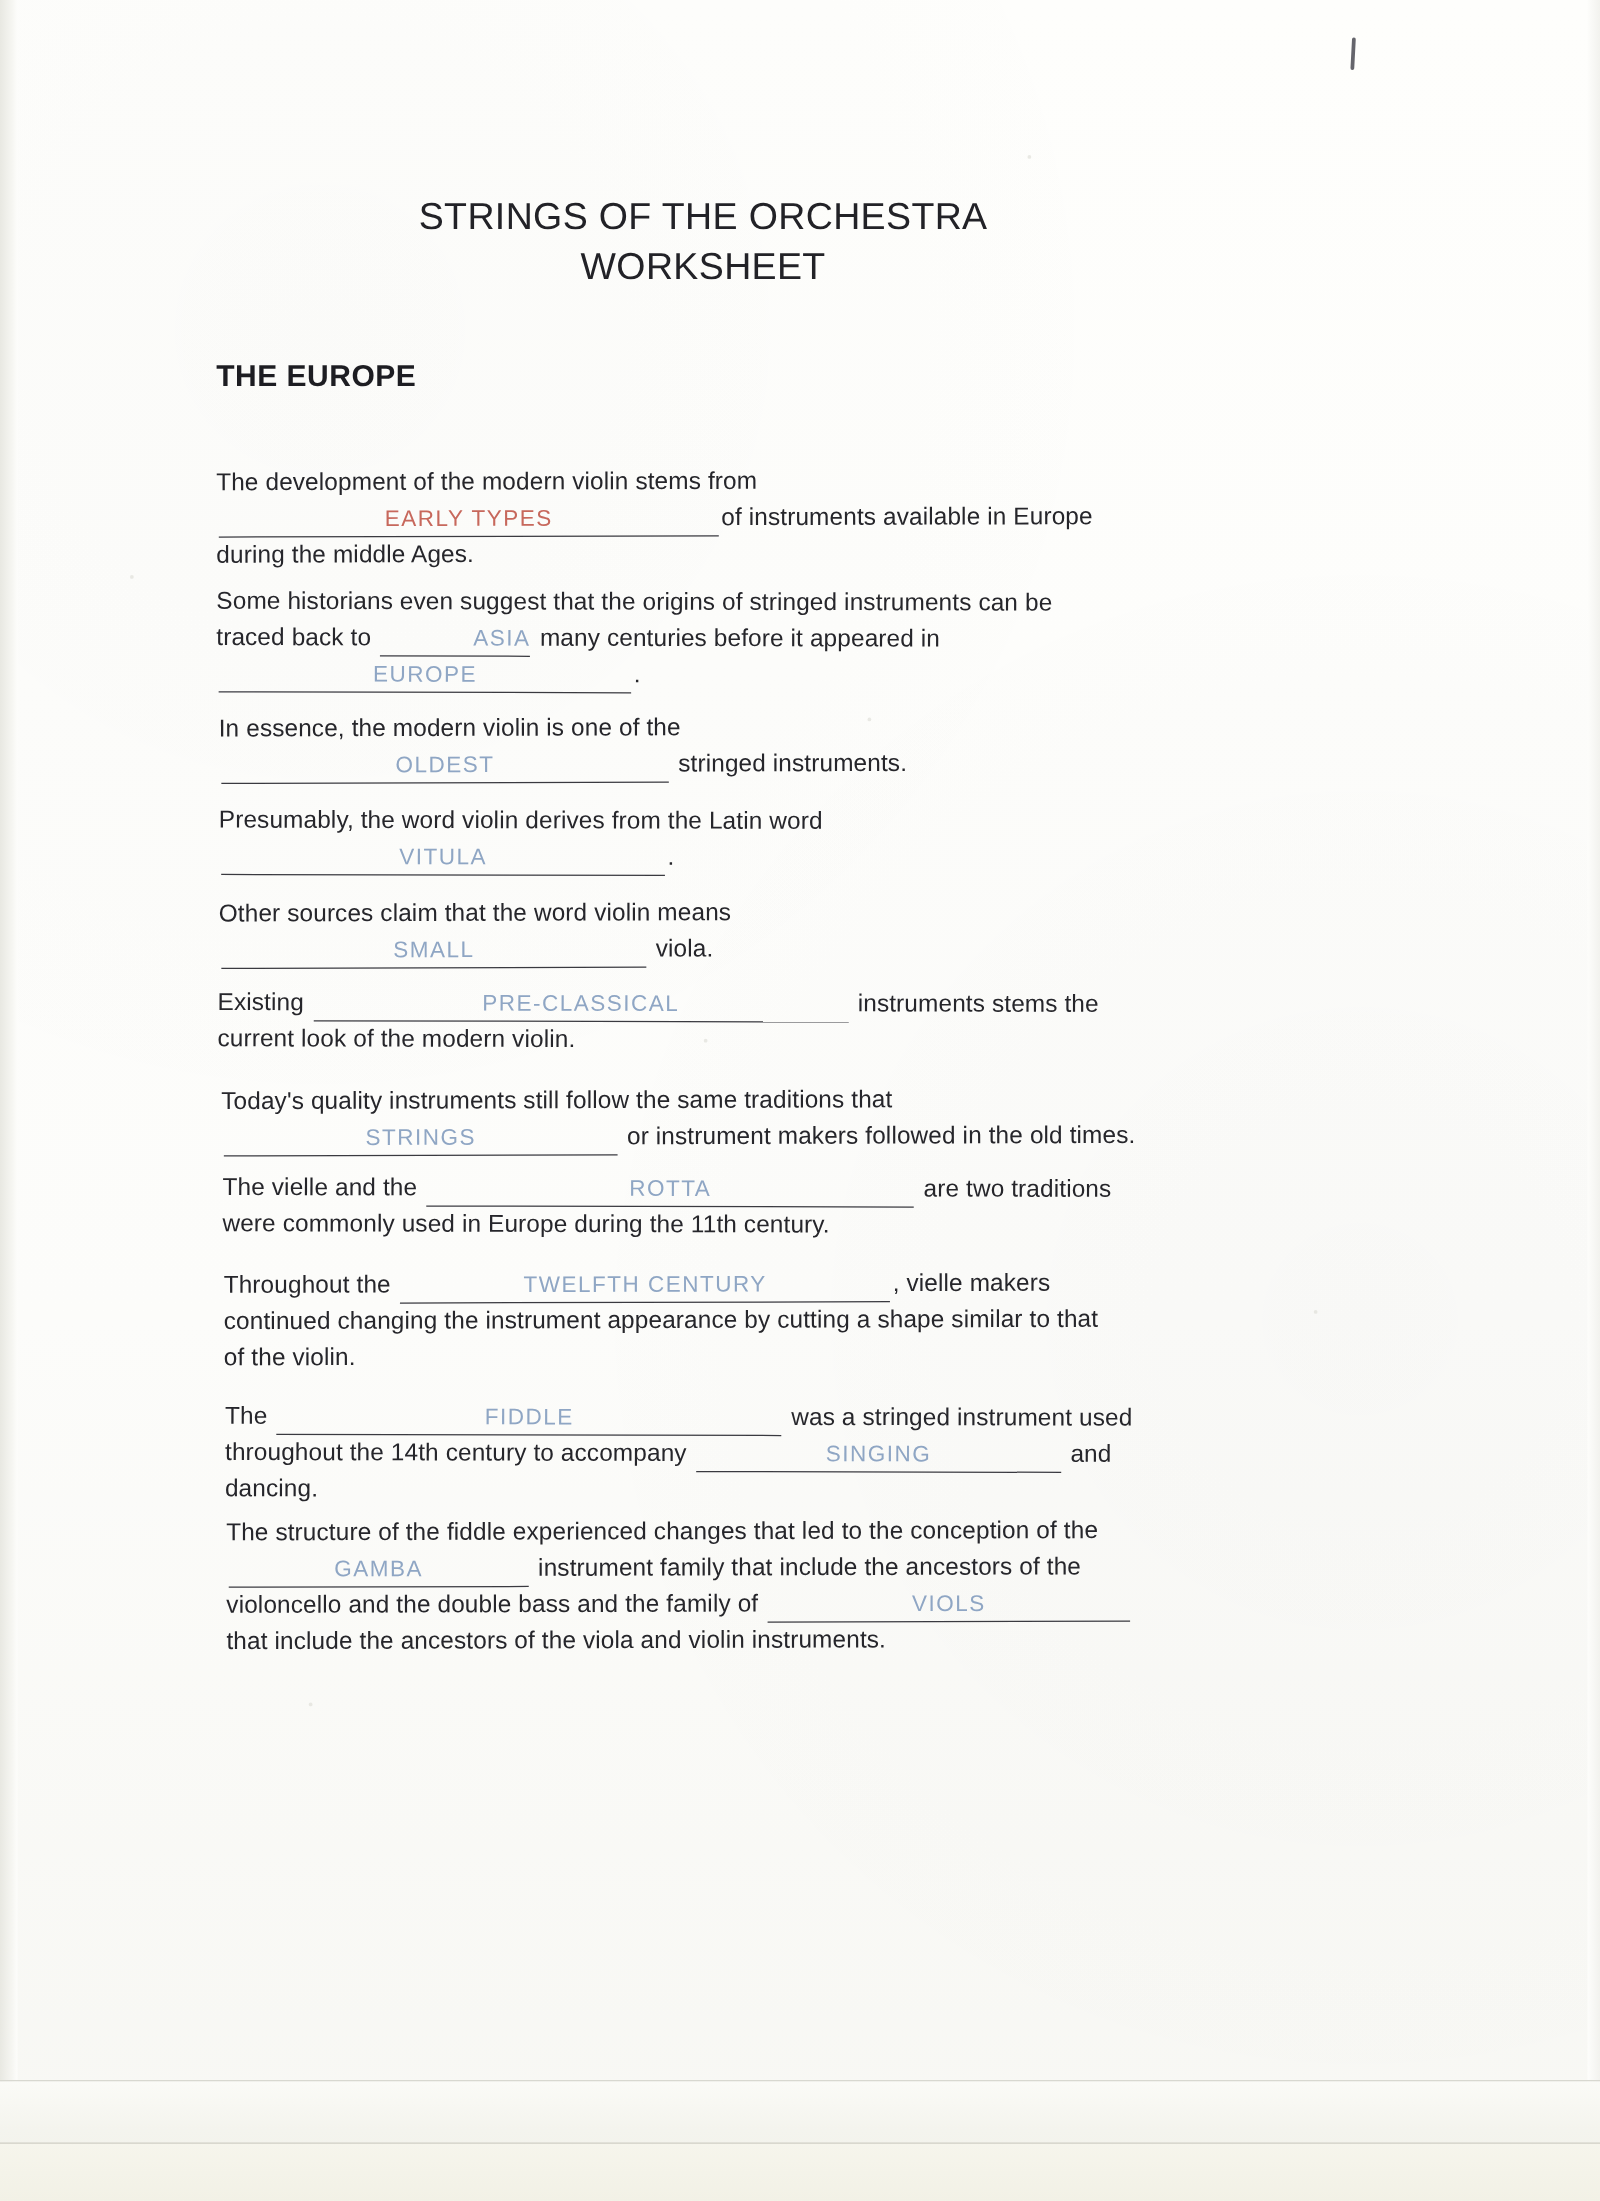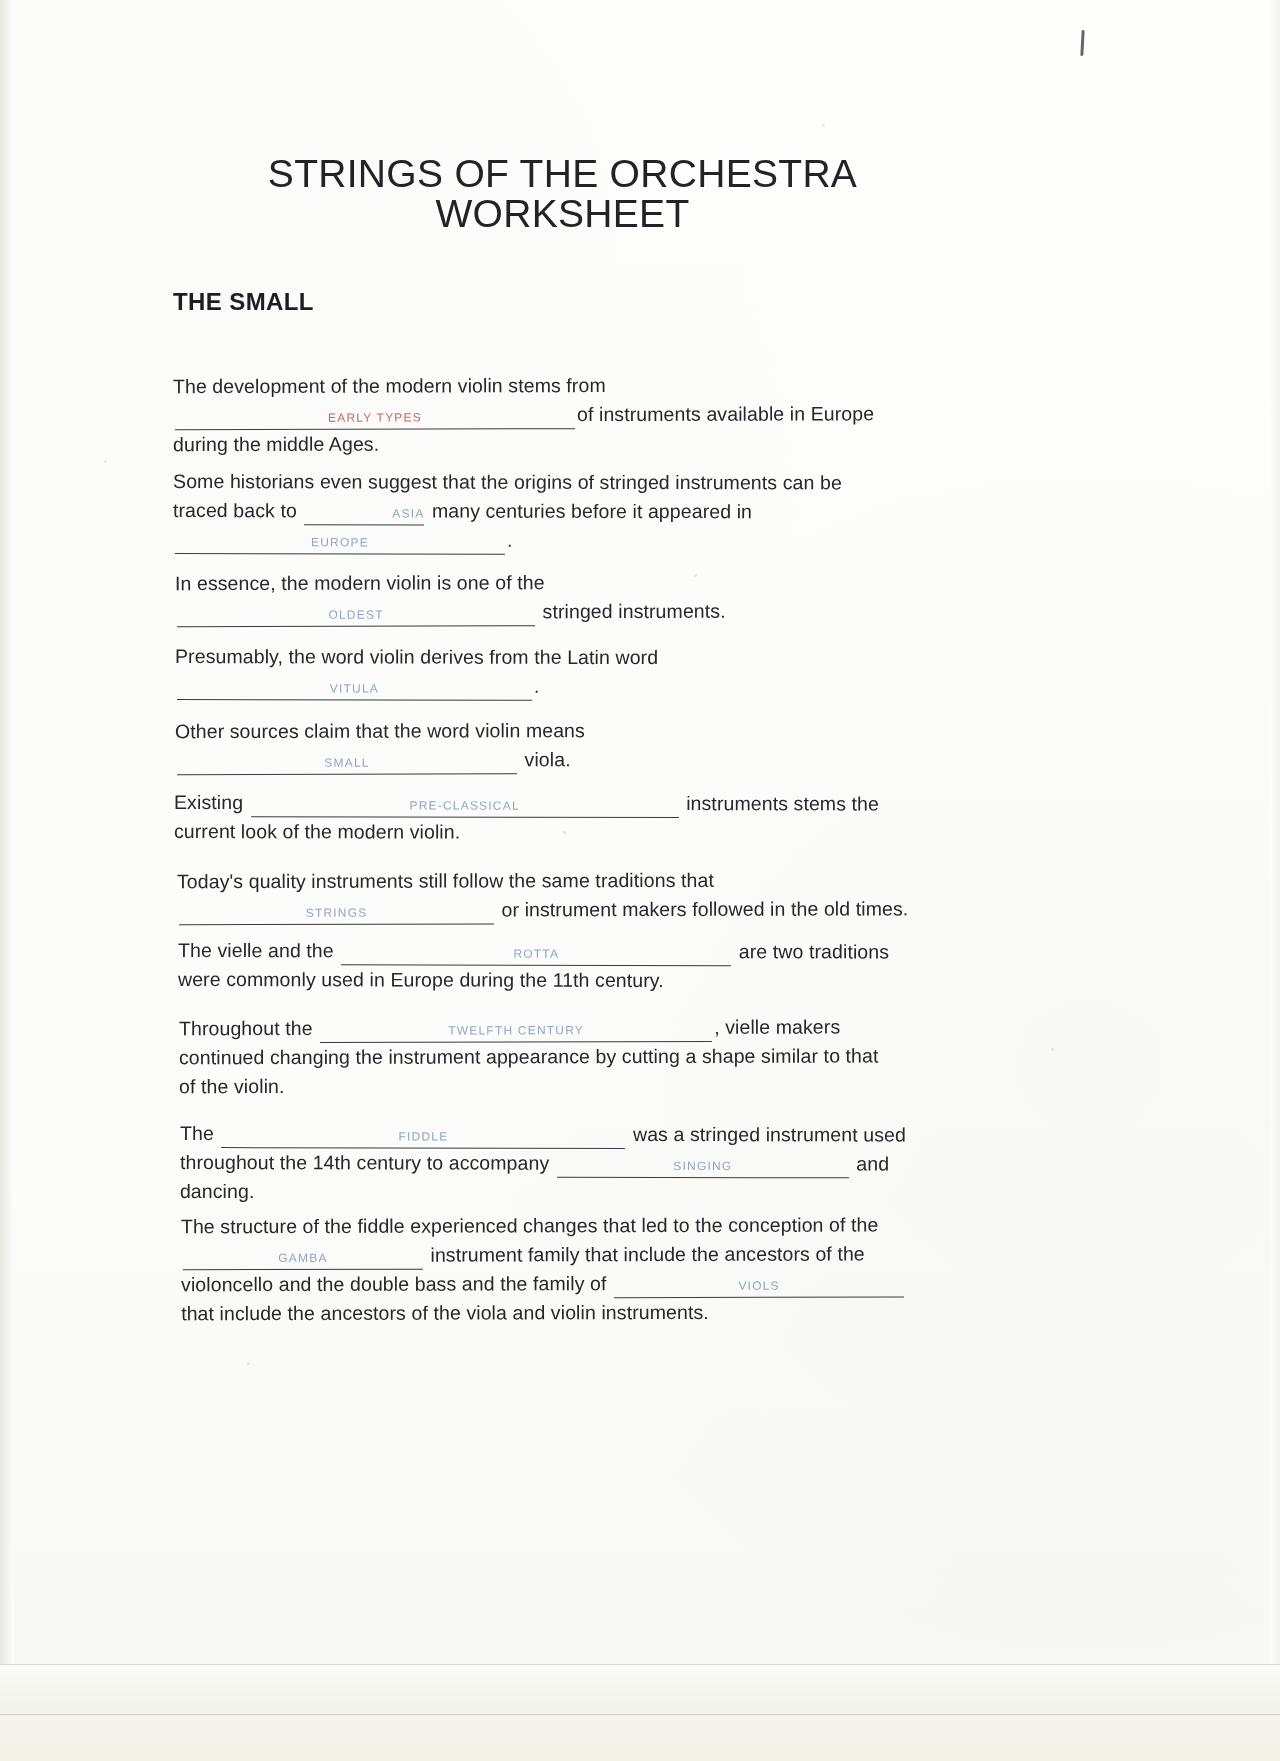--- a/index.html
+++ b/index.html
@@ -78,21 +78,21 @@
     height: 1761px;
   }
 
   
   .doc-title {
     position: absolute;
     left: 0;
     top: 154px;
     width: 1125px;
     text-align: center;
-    font-size: 39px;
+    font-size: 30px;
     line-height: 40px;
     letter-spacing: .3px;
     color: #222227;
   }
   .section-heading {
     position: absolute;
     left: 173px;
     top: 288px;
     font-size: 24px;
     font-weight: bold;
@@ -117,21 +117,21 @@
     position: relative;
     border-bottom: 1.6px solid #3a3a40;
     text-align: center;
     vertical-align: bottom;
     height: 25px;
     line-height: 25px;
     margin: 0 2px;
   }
   .answer {
     font-family: "Liberation Sans", sans-serif;
-    font-size: 12px;
+    font-size: 18px;
     letter-spacing: 1.2px;
     color: #8fa6c4;
     position: relative;
     top: -1px;
   }
   .answer.red {
     color: #c7685c;
   }
   
   .j1 { transform: rotate(-0.15deg); }
@@ -163,21 +163,21 @@
   <div class="speck" style="left:1051px;top:1048px;width:3px;height:3px;"></div>
   <div class="speck" style="left:563px;top:831px;width:3px;height:3px;"></div>
 
   <div class="content">
 
     <div class="doc-title">
       <div>STRINGS OF THE ORCHESTRA</div>
       <div>WORKSHEET</div>
     </div>
 
-    <div class="section-heading">THE SMALL</div>
+    <div class="section-heading">THE EUROPE</div>
 
     <div class="block j1" style="left:173px; top:371px; width:900px;">
       <div class="line">
         <span>The development of the modern violin stems from</span>
       </div>
       <div class="line">
         <span class="blank" style="width:400px;"><span class="answer red">EARLY TYPES</span></span><span>of instruments available in Europe</span>
       </div>
       <div class="line">
         <span>during the middle Ages.</span>

